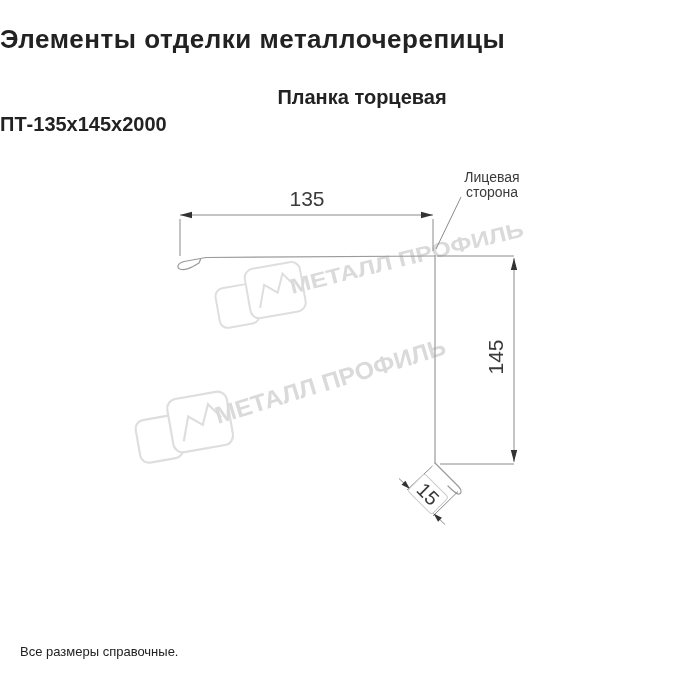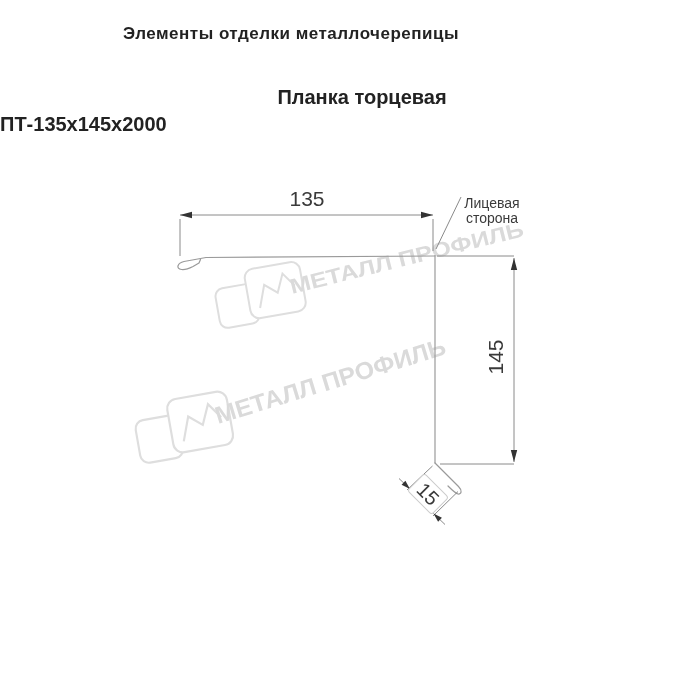--- a/index.html
+++ b/index.html
@@ -1,25 +1,25 @@
 <!DOCTYPE html>
 <html><head>
 <meta charset="utf-8">
 <style>
   html,body{margin:0;padding:0;background:#fff;}
   body{width:700px;height:700px;position:relative;overflow:hidden;
        font-family:"Liberation Sans","DejaVu Sans",sans-serif;color:#1f1f1f;}
   .abs{position:absolute;}
-  .page-title{top:24px;left:0;width:582px;text-align:center;
-              font-size:17px;font-weight:bold;letter-spacing:0.5px;color:#222;}
+  .page-title{top:24px;left:0;width:582px;
+              font-size:26px;font-weight:bold;letter-spacing:0.5px;color:#222;}
   .product-name{top:86px;left:0;width:700px;text-align:center;
               font-size:20px;font-weight:bold;color:#222;padding-left:12px;}
   .product-code{top:113px;left:0;width:700px;
               font-size:20px;font-weight:bold;color:#222;}
-  .face-label{top:196px;left:455px;width:74px;text-align:center;
+  .face-label{top:170px;left:455px;width:74px;text-align:center;
               font-size:14px;line-height:15px;color:#3a3a3a;}
   .footer{left:20px;top:642px;font-size:13px;line-height:19px;color:#222;}
   svg text{font-family:"Liberation Sans","DejaVu Sans",sans-serif;}
   .diagram{top:0;left:0;}
 </style>
 </head>
 <body>
 
 <div class="abs page-title">Элементы отделки металлочерепицы</div>
 <div class="abs product-name">Планка торцевая</div>
@@ -89,13 +89,14 @@
   </g>
   <path d="M410,489 L405.4,480.8 L401.6,484.8 Z" fill="#333"></path>
   <path d="M433.5,513.5 L441.9,517.7 L438.1,521.7 Z" fill="#333"></path>
   <g transform="translate(428,494) rotate(45)">
     <rect x="-17" y="-12" width="34" height="24" rx="3" fill="#ffffff" stroke="#cccccc" stroke-width="1"></rect>
     <text x="0" y="7" text-anchor="middle" font-size="20" fill="#3a3a3a">15</text>
   </g>
 </svg>
 
 <div class="abs footer">
+  <div>Все размеры справочные.</div>
 </div>
 
 </body></html>

